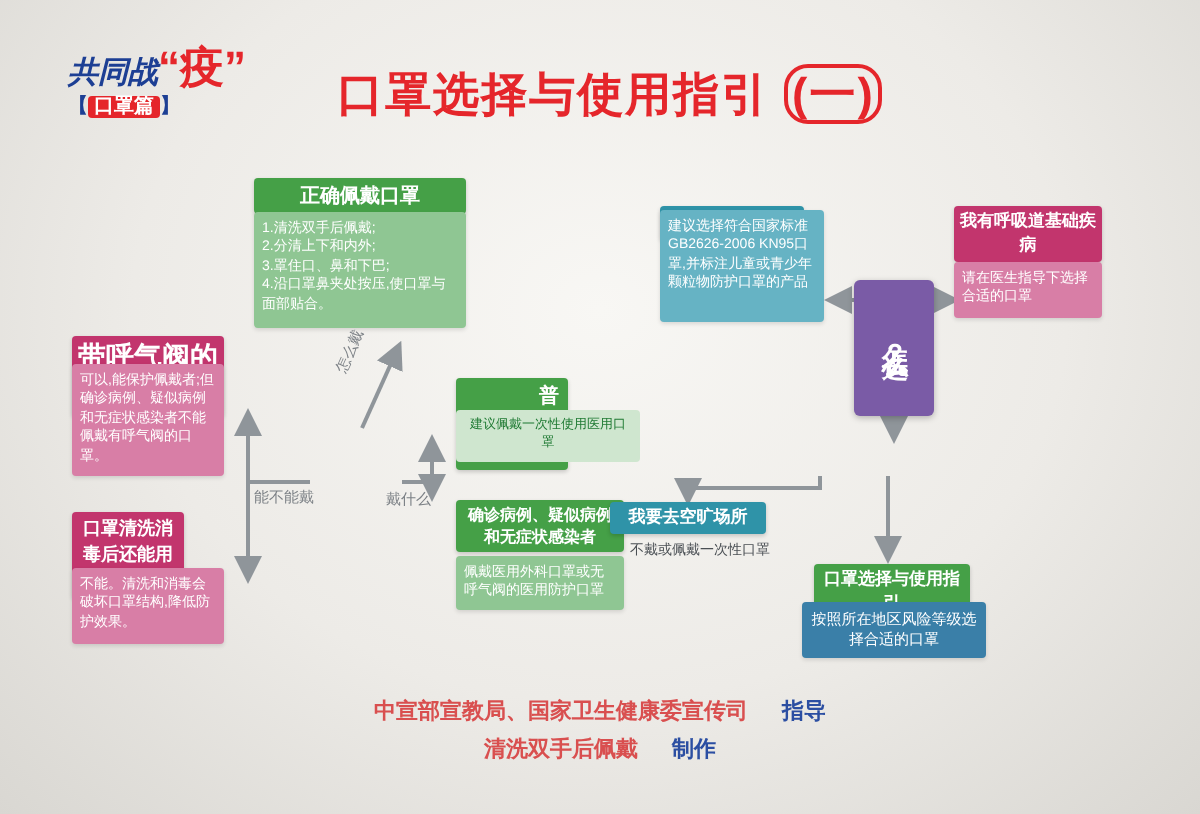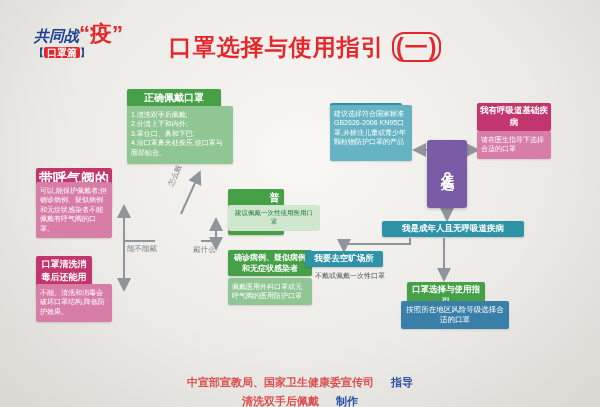--- a/index.html
+++ b/index.html
@@ -32,47 +32,47 @@
   .pink   { background:#c2356d; } .pink-lt   { background:#d87ea6; }
   .teal   { background:#2f93a8; } .teal-lt   { background:#66b3c4; }
   .blue   { background:#3a7fa8; }
   .purple { background:#7a5ba6; }
   .node { color:#fff; font-weight:bold; text-align:center; border-radius:3px;
           display:flex; align-items:center; justify-content:center;
           box-shadow:0 1px 3px rgba(0,0,0,.25); }
   .vnode { writing-mode:vertical-rl; text-orientation:upright; letter-spacing:2px; }
   .arrow-label { font-size:7.5px; color:#7c8186; z-index:2; }
   
-  .correct-hdr { left:127px; top:89px;  width:94px; font-size:10px; }
+  .correct-hdr { left:127px; top:89px;  width:106px; font-size:10px; }
   .correct-bdy { left:127px; top:106px; width:106px; min-height:58px; }
   .valve-hdr   { left:36px;  top:168px; width:76px;  font-size:14px; }
   .valve-bdy   { left:36px;  top:182px; width:76px;  min-height:56px; }
   .wash-hdr    { left:36px;  top:256px; width:56px;  font-size:9px; }
   .wash-bdy    { left:36px;  top:284px; width:76px;  min-height:38px; }
   .howuse      { left:155px; top:218px; width:46px;  height:46px; font-size:13px; line-height:1.25; }
   .ord-hdr     { left:228px; top:189px; width:56px;  font-size:10px;padding-left:40px; }
   .ord-bdy     { left:228px; top:205px; width:92px;  font-size:6.5px; text-align:center; }
   .conf-hdr    { left:228px; top:250px; width:84px;  font-size:8px; }
   .conf-bdy    { left:228px; top:278px; width:84px;  min-height:26px; }
   .child-hdr   { left:330px; top:103px;  width:72px;  font-size:9px; }
   .child-bdy   { left:330px; top:105px; width:82px;  min-height:56px; }
   .resp-hdr    { left:477px; top:103px; width:74px;  font-size:8.5px;text-align:center; }
   .resp-bdy    { left:477px; top:131px; width:74px;  min-height:28px; }
   .howchoose   { left:427px; top:140px; width:40px;  height:68px; font-size:13px; }
   .adult-bar   { left:382px; top:221px; width:142px; font-size:8.5px; }
   .open-hdr    { left:305px; top:251px; width:78px;  font-size:8.5px; }
   .open-bdy    { left:303px; top:267px; width:94px;  font-size:7px; color:#4a4f54;
                  text-align:center; background:transparent; box-shadow:none; }
   .crowd-hdr   { left:407px; top:282px; width:78px;  font-size:8.5px; }
-  .crowd-bdy   { left:401px; top:301px; width:108px;  min-height:26px; text-align:center; font-size:7.5px; }
+  .crowd-bdy   { left:401px; top:301px; width:92px;  min-height:26px; text-align:center; font-size:7.5px; }
   .lbl-top  { left:166px; top:184px; transform:rotate(-66deg); transform-origin:left top; }
   .lbl-left { left:127px; top:244px; }
   .lbl-right{ left:193px; top:245px; }
   
-  .credits { left:0; width:600px; text-align:center; font-weight:bold; font-size:11px;margin-top:27px; }
+  .credits { left:0; width:600px; text-align:center; font-weight:bold; font-size:11px; }
   .cr1 { top:348px; } .cr2 { top:367px; }
   .cr-main { color:#d94f4f; }
   .cr-role { color:#2b4ea2; margin-left:14px; }
 </style>
 </head>
 <body>
 
 <div id="poster">
 
   <svg id="arrows" width="600" height="407" viewBox="0 0 600 407">
@@ -134,21 +134,20 @@
   <div class="abs bdy green-lt conf-bdy">佩戴医用外科口罩或无呼气阀的医用防护口罩</div>
 
   <div class="abs hdr teal child-hdr">我是儿童</div>
   <div class="abs bdy teal-lt child-bdy">建议选择符合国家标准GB2626-2006 KN95口罩,并标注儿童或青少年颗粒物防护口罩的产品</div>
 
   <div class="abs hdr pink resp-hdr">我有呼吸道基础疾病</div>
   <div class="abs bdy pink-lt resp-bdy">请在医生指导下选择合适的口罩</div>
 
   <div class="abs node purple vnode howchoose">怎么选?</div>
 
-  <div class="abs hdr teal adult-bar">我是成年人且无呼吸道疾病</div>
 
   <div class="abs hdr teal open-hdr">我要去空旷场所</div>
   <div class="abs bdy open-bdy">不戴或佩戴一次性口罩</div>
 
   <div class="abs hdr green crowd-hdr">口罩选择与使用指引</div>
   <div class="abs bdy blue crowd-bdy">按照所在地区风险等级选择合适的口罩</div>
 
   <div class="abs credits cr1">
     <span class="cr-main">中宣部宣教局、国家卫生健康委宣传司</span>
     <span class="cr-role">指导</span>

